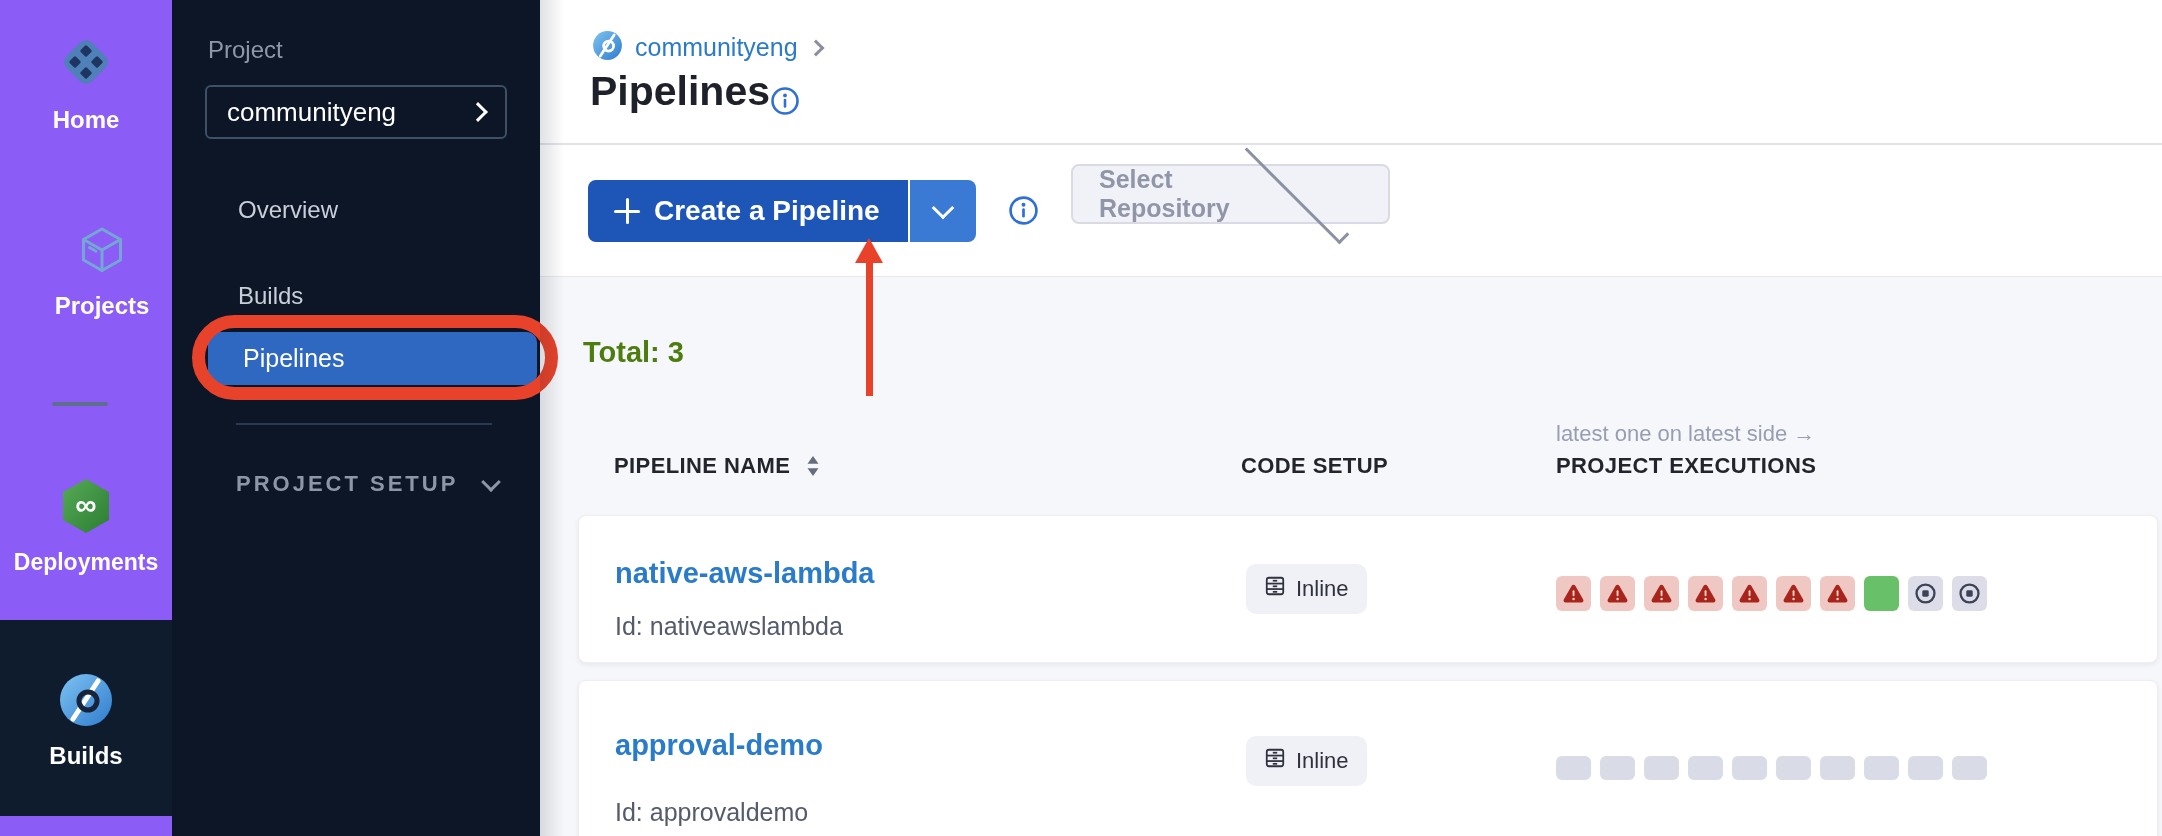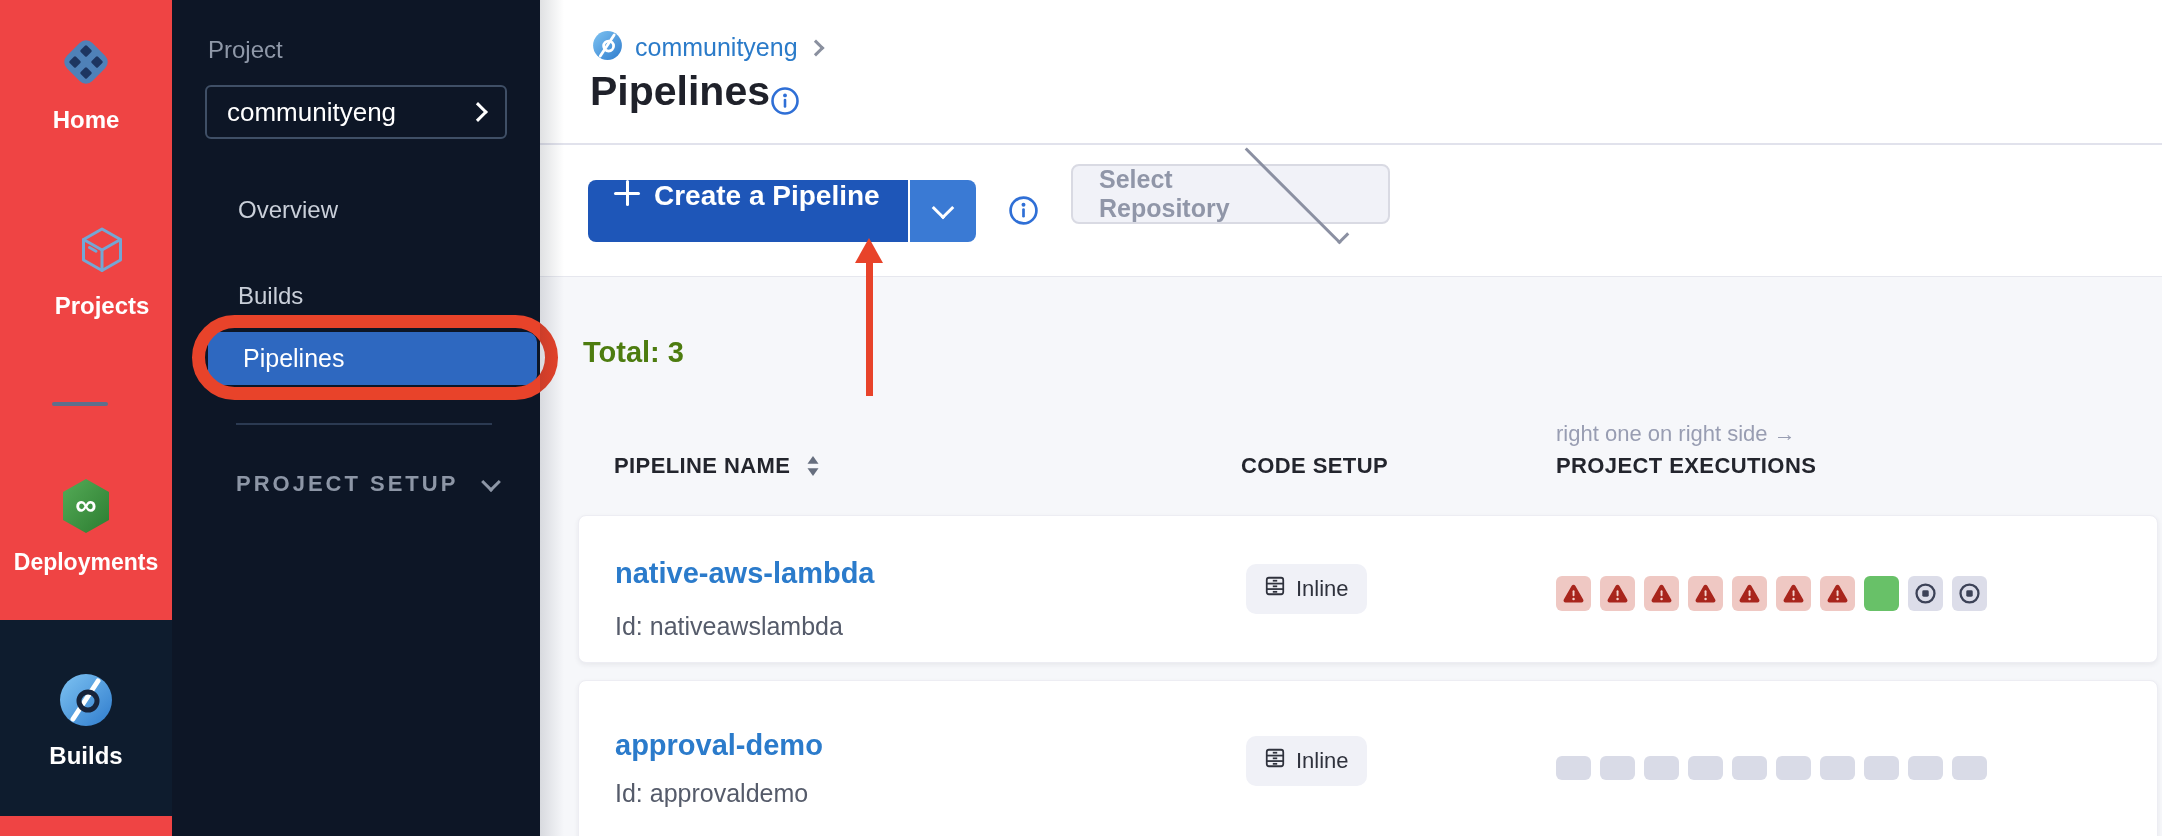--- a/index.html
+++ b/index.html
@@ -2,21 +2,21 @@
 <html><head>
 <meta charset="utf-8">
 <style>
   html,body{margin:0;padding:0;}
   body{
     width:2162px;height:836px;position:relative;overflow:hidden;
     background:#ffffff;font-family:"Liberation Sans",sans-serif;
     -webkit-font-smoothing:antialiased;
   }
   
-  .rail{position:absolute;left:0;top:0;width:172px;height:836px;background:#ef4444;z-index:3;}
+  .rail{position:absolute;left:0;top:0;width:172px;height:836px;background:#8b5cf6;z-index:3;}
   .rail-dark{position:absolute;left:0;top:620px;width:172px;height:196px;background:#0e1c2e;}
   .rail-item{position:absolute;left:0;width:172px;display:flex;flex-direction:column;align-items:center;cursor:pointer;}
   .rail-label{color:#ffffff;font-size:24px;font-weight:bold;margin-top:10px;}
   .rail-divider{position:absolute;left:52px;top:402px;width:56px;height:4px;border-radius:2px;background:#5d6f8c;}
   
   .panel{position:absolute;left:172px;top:0;width:368px;height:836px;background:#0d1626;z-index:3;}
   .panel-section-label{position:absolute;left:36px;top:36px;font-size:24px;color:#8f98a8;}
   .project-select{position:absolute;left:33px;top:85px;width:302px;height:54px;border:2px solid #3f4f66;
     border-radius:6px;box-sizing:border-box;display:flex;align-items:center;padding:0 20px;cursor:pointer;}
   .project-select-text{color:#ffffff;font-size:26px;flex:1;}
@@ -37,21 +37,21 @@
   .main{position:absolute;left:540px;top:0;width:1622px;height:836px;background:#ffffff;}
   .main::before{content:"";position:absolute;left:0;top:0;bottom:0;width:24px;z-index:9;pointer-events:none;
     background:linear-gradient(90deg,rgba(13,22,38,0.13),rgba(13,22,38,0));}
   .breadcrumb{position:absolute;left:52px;top:30px;display:flex;align-items:center;gap:12px;}
   .breadcrumb-link{color:#2b7bc9;font-size:25px;cursor:pointer;}
   .page-title{position:absolute;left:50px;top:68px;font-size:41px;font-weight:bold;color:#1f212a;}
   .title-info{position:absolute;left:230px;top:86px;}
   .title-divider{position:absolute;left:0;top:143px;width:1622px;height:2px;background:#e1e2ec;}
   
   .create-btn{position:absolute;left:48px;top:180px;height:62px;display:flex;border-radius:8px;overflow:hidden;cursor:pointer;}
-  .create-btn-main{background:#1e56b8;display:flex;align-items:flex-start;gap:14px;padding:0 28px 0 26px;}
+  .create-btn-main{background:#1e56b8;display:flex;align-items:center;gap:14px;padding:0 28px 0 26px;}
   .create-btn-main span.lbl{color:#ffffff;font-size:28px;font-weight:bold;}
   .plus{position:relative;width:26px;height:26px;}
   .plus::before{content:"";position:absolute;left:0;top:11.5px;width:26px;height:3.5px;background:#fff;border-radius:2px;}
   .plus::after{content:"";position:absolute;left:11.5px;top:0;width:3.5px;height:26px;background:#fff;border-radius:2px;}
   .btn-sep{width:2px;height:40px;background:rgba(255,255,255,0.85);align-self:center;}
   .create-btn-caret{background:#3a7ad4;width:66px;display:flex;align-items:center;justify-content:center;}
   .toolbar-info{position:absolute;left:468px;top:195px;}
   .repo-select{position:absolute;left:531px;top:164px;width:319px;height:60px;background:#f1f2f8;border:2px solid #d9dae3;
     border-radius:8px;box-sizing:border-box;display:flex;align-items:center;padding:0 24px 0 26px;cursor:pointer;}
   .repo-select span{flex:1;color:#9096a8;font-size:25px;font-weight:600;}
@@ -234,21 +234,21 @@
   <div class="total">Total: 3</div>
 
   <div class="col-header" style="left:74px;">PIPELINE NAME</div>
   <span class="sort-icon">
     <svg width="14" height="22" viewBox="0 0 12 20">
       <polygon points="6,1 11,8 1,8" fill="#666e7e"></polygon>
       <polygon points="1,12 11,12 6,19" fill="#666e7e"></polygon>
     </svg>
   </span>
   <div class="col-header" style="left:701px;">CODE SETUP</div>
-  <div class="exec-note">right one on right side →</div>
+  <div class="exec-note">latest one on latest side →</div>
   <div class="col-header" style="left:1016px;">PROJECT EXECUTIONS</div>
 
   <div class="row-card r1">
     <div class="pipe-name" style="top:41px;">native-aws-lambda</div>
     <div class="pipe-id" style="top:96px;">Id: nativeawslambda</div>
     <div class="badge" style="top:48px;">
       <span>
         <svg width="22" height="22" viewBox="0 0 20 20" fill="none" stroke="#2f323d" stroke-width="1.6">
           <rect x="2.5" y="2.5" width="15" height="15" rx="2"></rect>
           <line x1="2.5" y1="7.8" x2="17.5" y2="7.8"></line>
@@ -321,21 +321,21 @@
           <svg width="25" height="25" viewBox="0 0 24 24">
             <circle cx="12" cy="12" r="8.6" fill="none" stroke="#3c4257" stroke-width="2.2"></circle>
             <rect x="8.9" y="8.9" width="6.2" height="6.2" rx="1.4" fill="#3c4257"></rect>
           </svg>
         </span>
       </div>
   </div>
 
   <div class="row-card r2">
     <div class="pipe-name" style="top:48px;">approval-demo</div>
-    <div class="pipe-id" style="top:98px;">Id: approvaldemo</div>
+    <div class="pipe-id" style="top:117px;">Id: approvaldemo</div>
     <div class="badge" style="top:55px;">
       <span>
         <svg width="22" height="22" viewBox="0 0 20 20" fill="none" stroke="#2f323d" stroke-width="1.6">
           <rect x="2.5" y="2.5" width="15" height="15" rx="2"></rect>
           <line x1="2.5" y1="7.8" x2="17.5" y2="7.8"></line>
           <line x1="2.5" y1="12.8" x2="17.5" y2="12.8"></line>
           <line x1="8" y1="5.2" x2="12" y2="5.2"></line>
           <line x1="8" y1="10.3" x2="12" y2="10.3"></line>
           <line x1="8" y1="15.3" x2="12" y2="15.3"></line>
         </svg>

